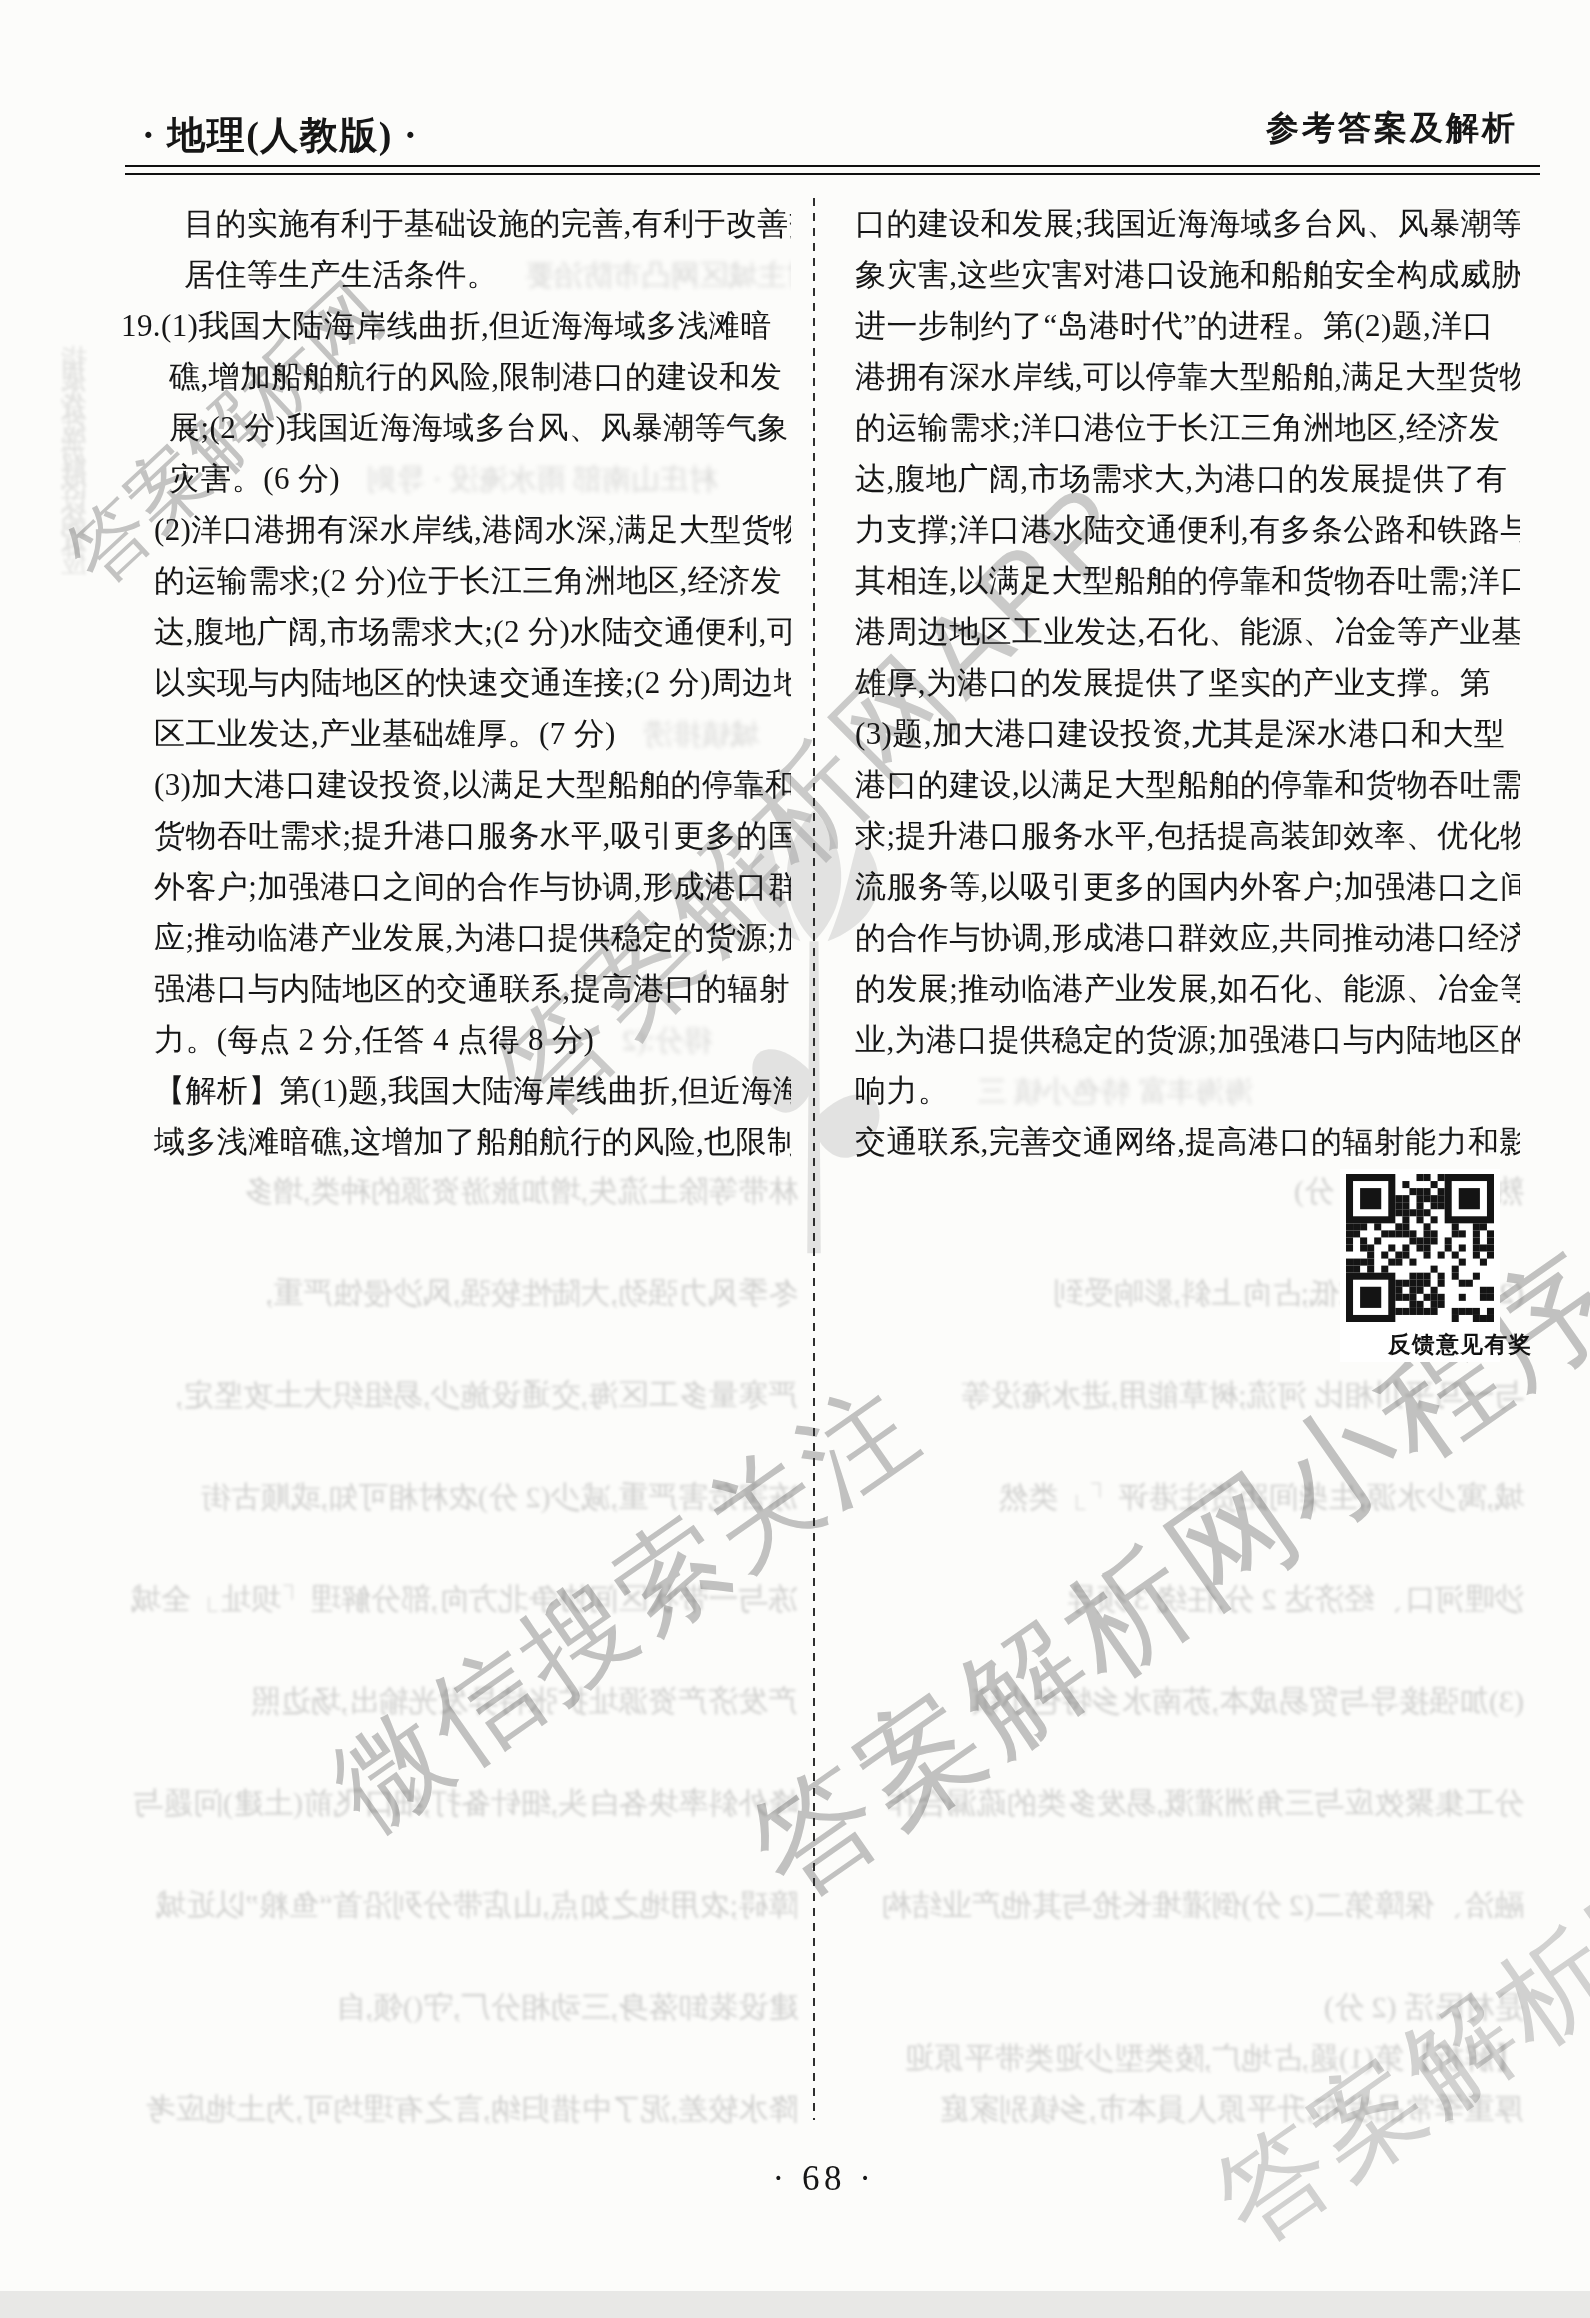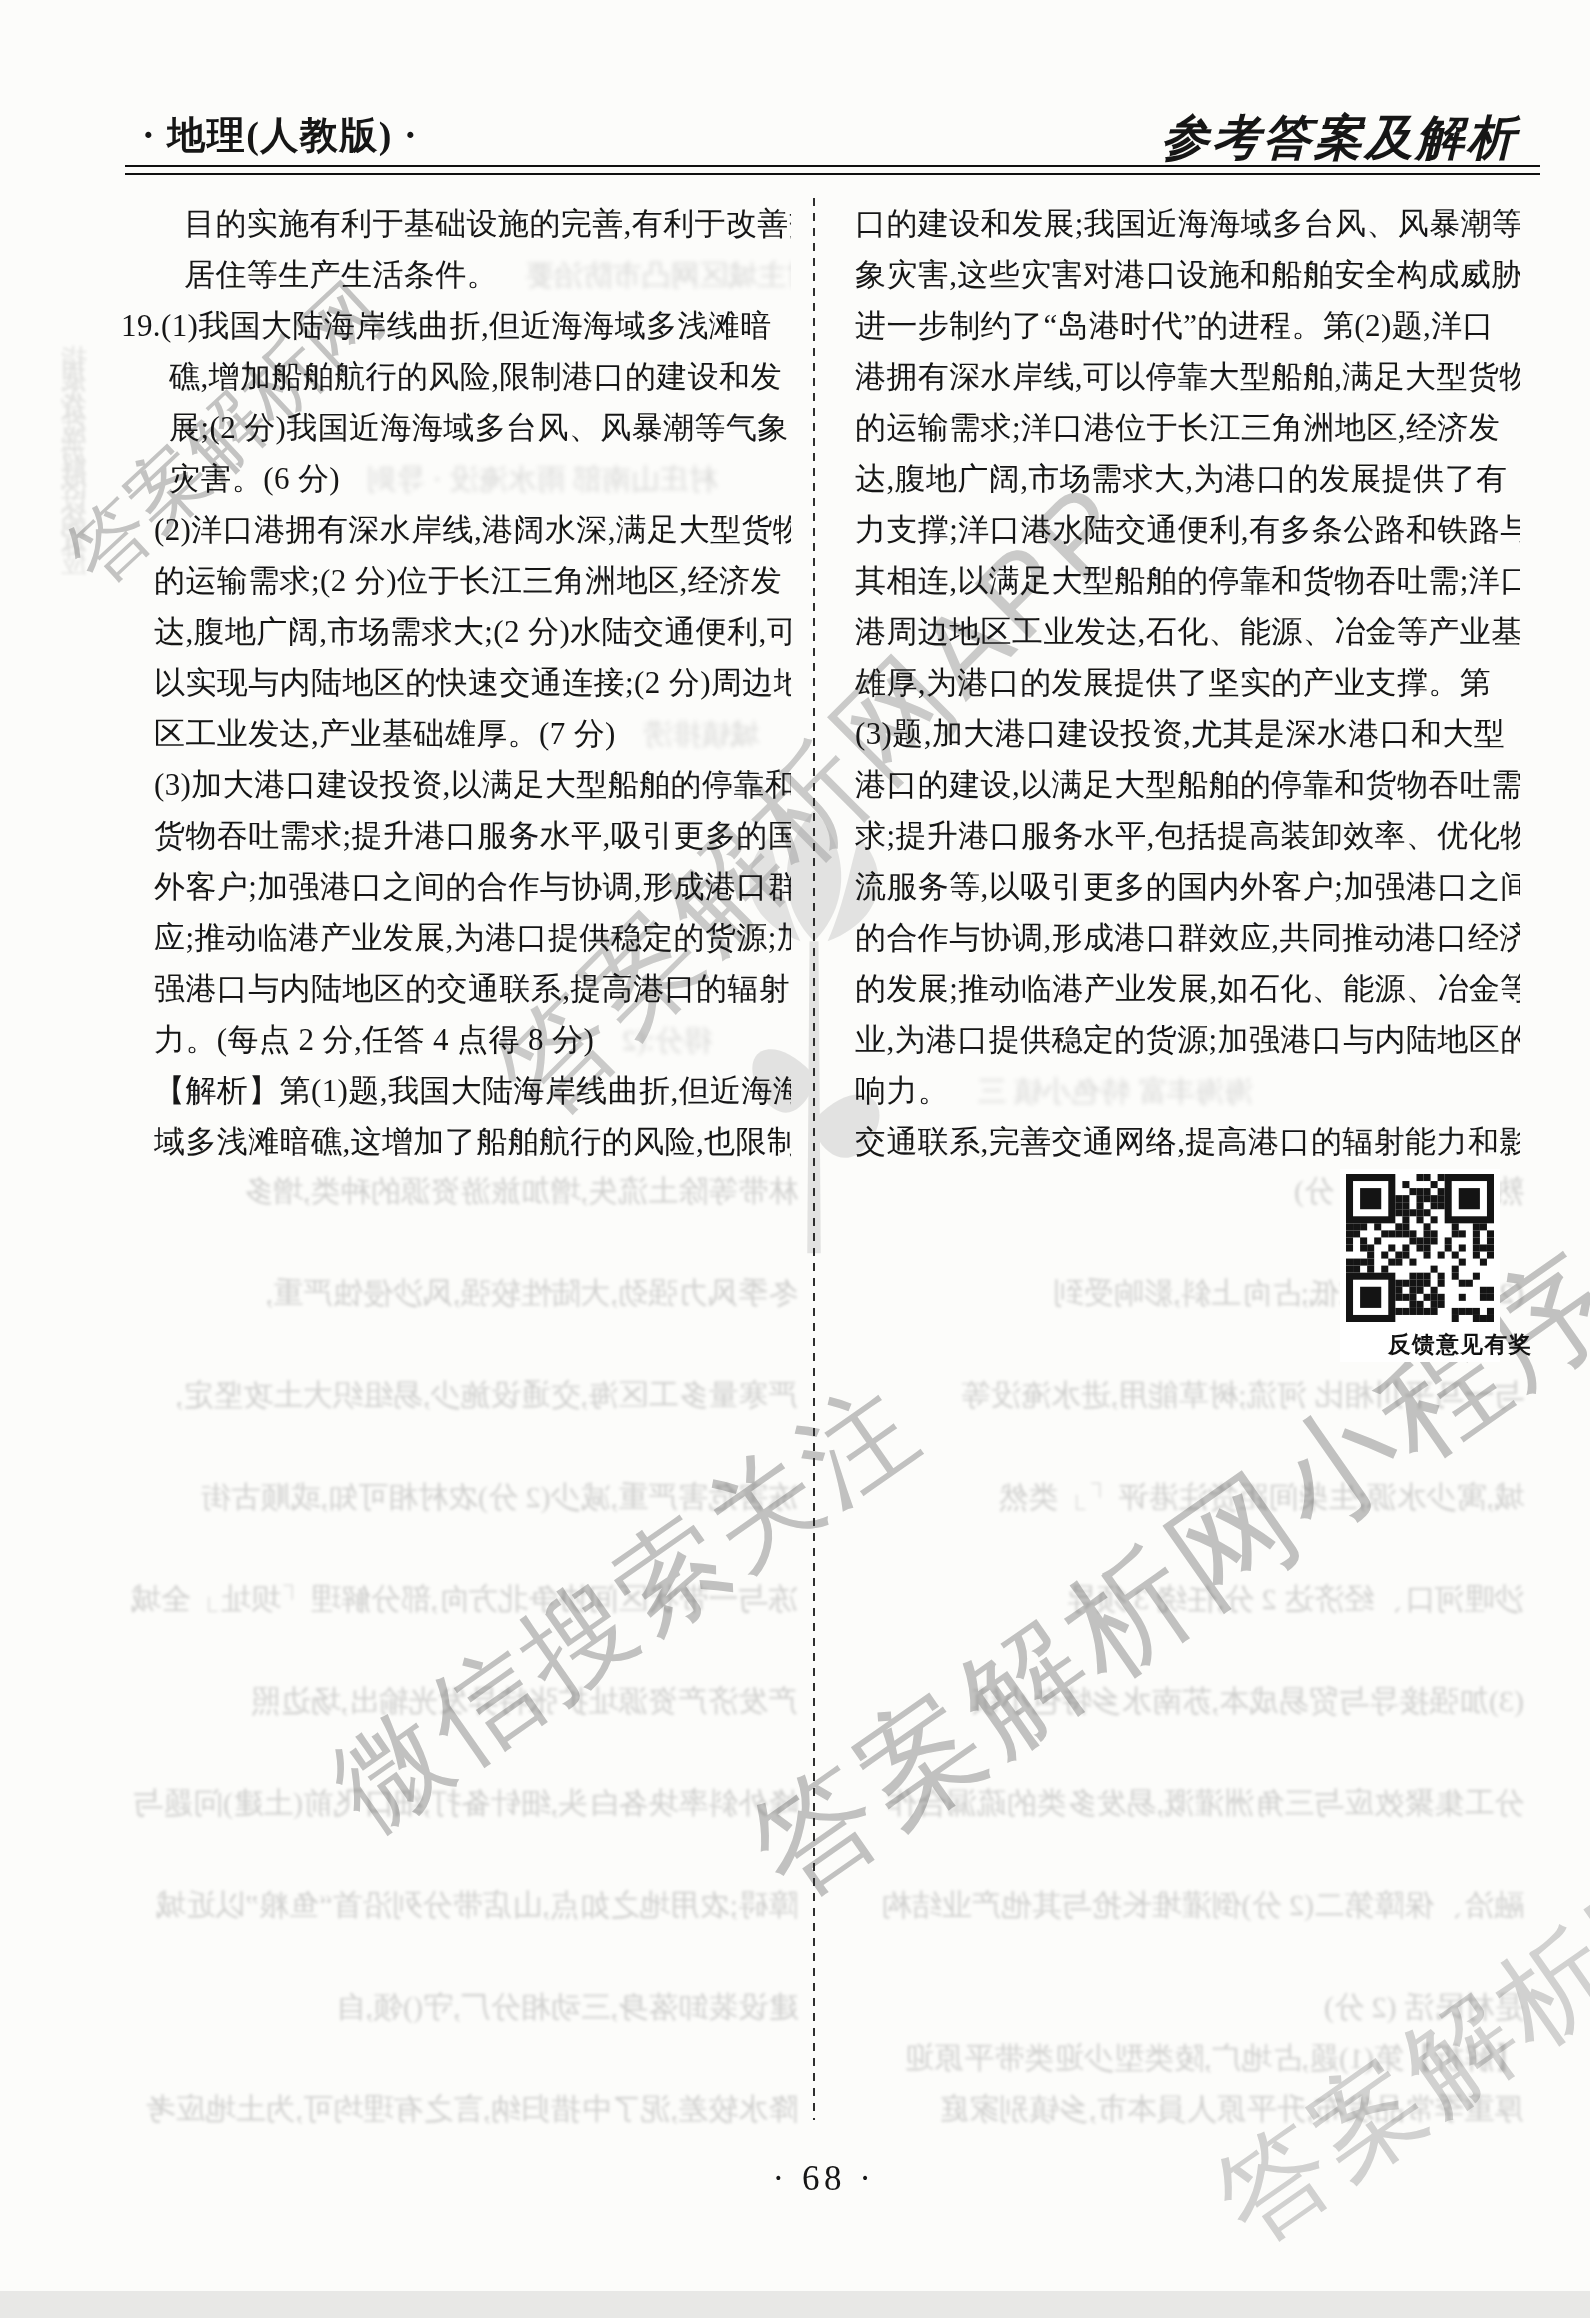--- a/index.html
+++ b/index.html
@@ -13,21 +13,21 @@
     color:#161616;
   }
 
   
   .hdr-left{
     position:absolute;left:142px;top:110px;
     font-size:38px;font-weight:600;letter-spacing:1.5px;z-index:4;white-space:nowrap;
   }
   .hdr-right{
     position:absolute;right:72px;top:106px;
-    font-size:48px;font-weight:600;letter-spacing:3px;z-index:4;white-space:nowrap;font-style:italic;
+    font-size:33px;font-weight:600;letter-spacing:3px;z-index:4;white-space:nowrap;
   }
   .hdr-rule{
     position:absolute;left:125px;top:165px;width:1415px;height:6px;
     border-top:2.3px solid #101010;border-bottom:2.3px solid #101010;z-index:4;
   }
 
   
   .col-divider{
     position:absolute;left:813px;top:198px;width:2.3px;height:1922px;z-index:3;
     background:repeating-linear-gradient(180deg,#2e2e2e 0 8.3px,transparent 8.3px 15px);

